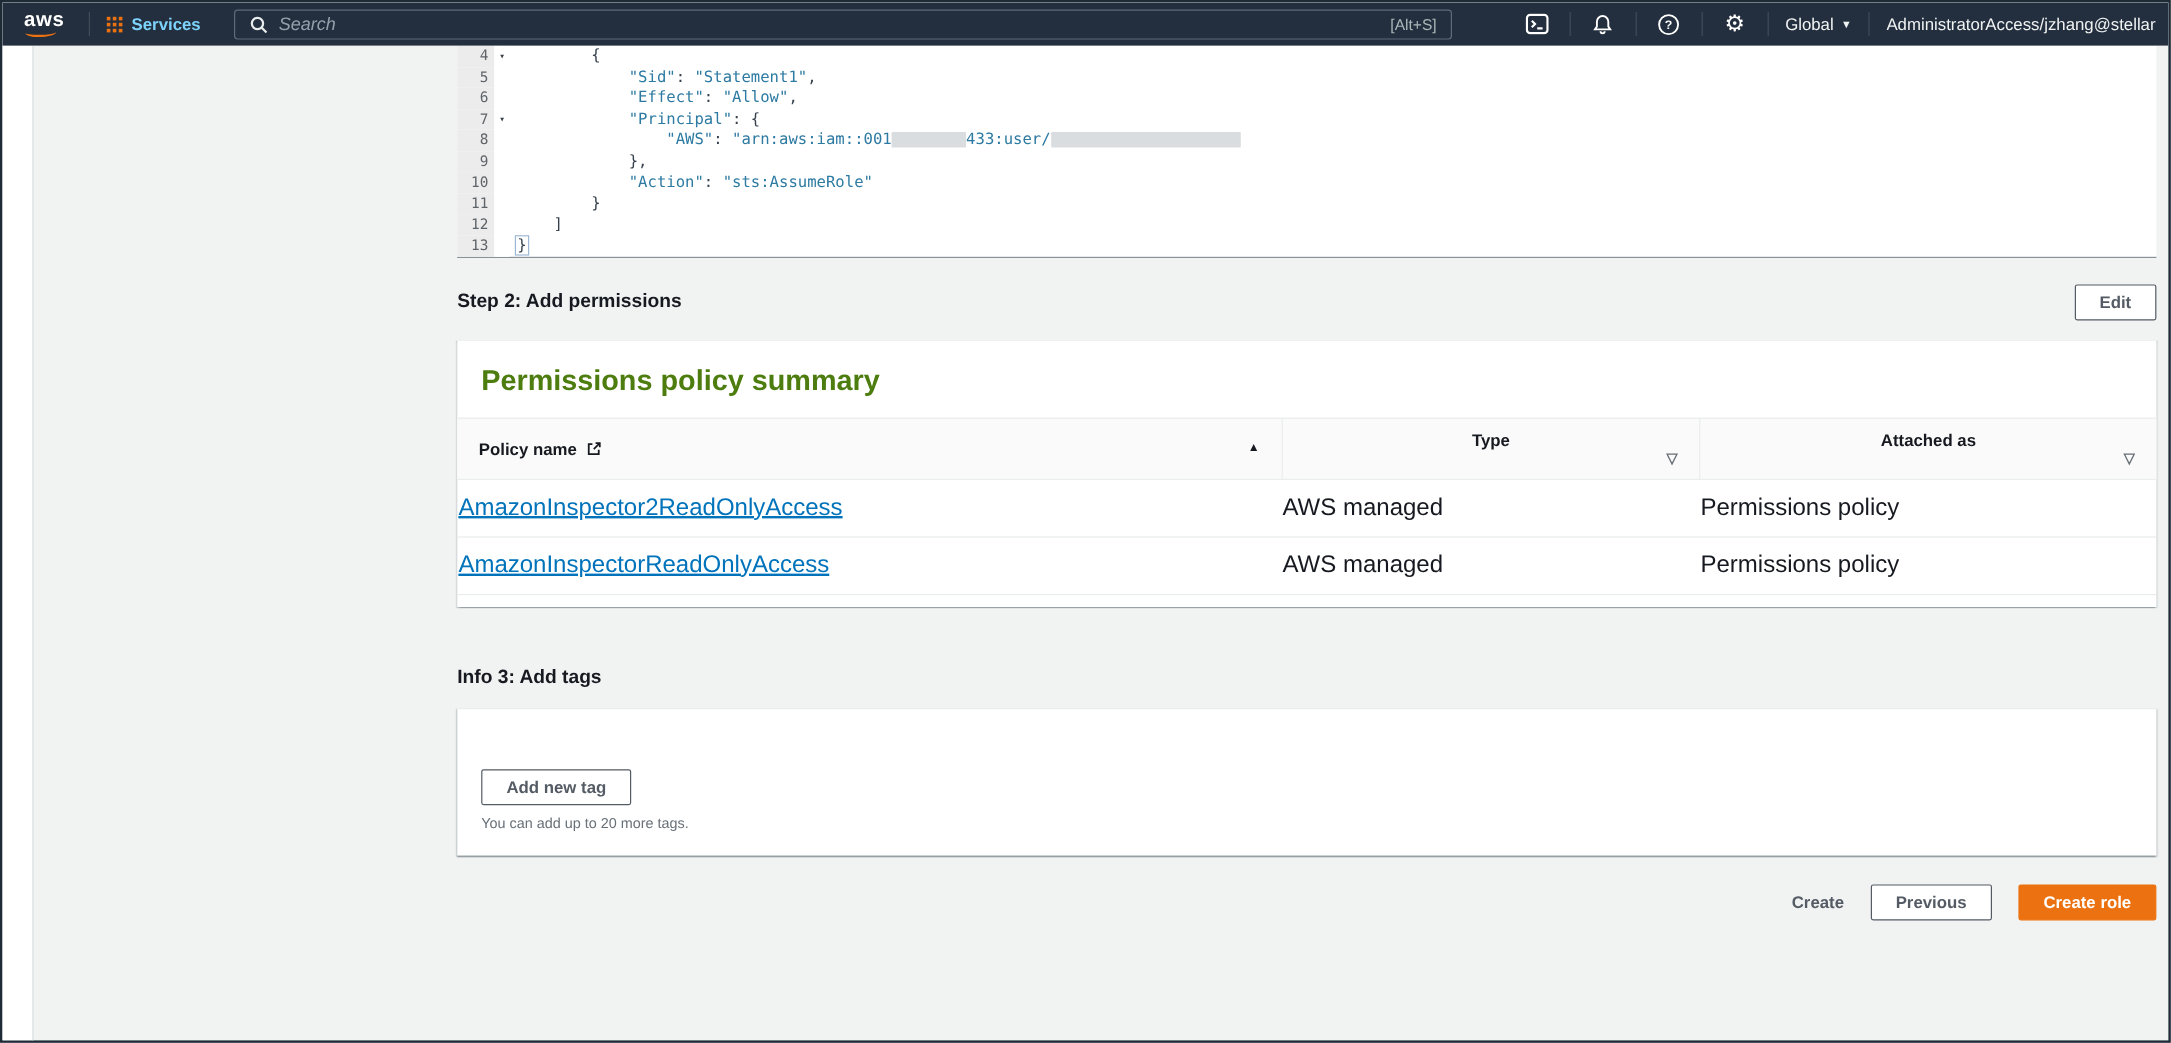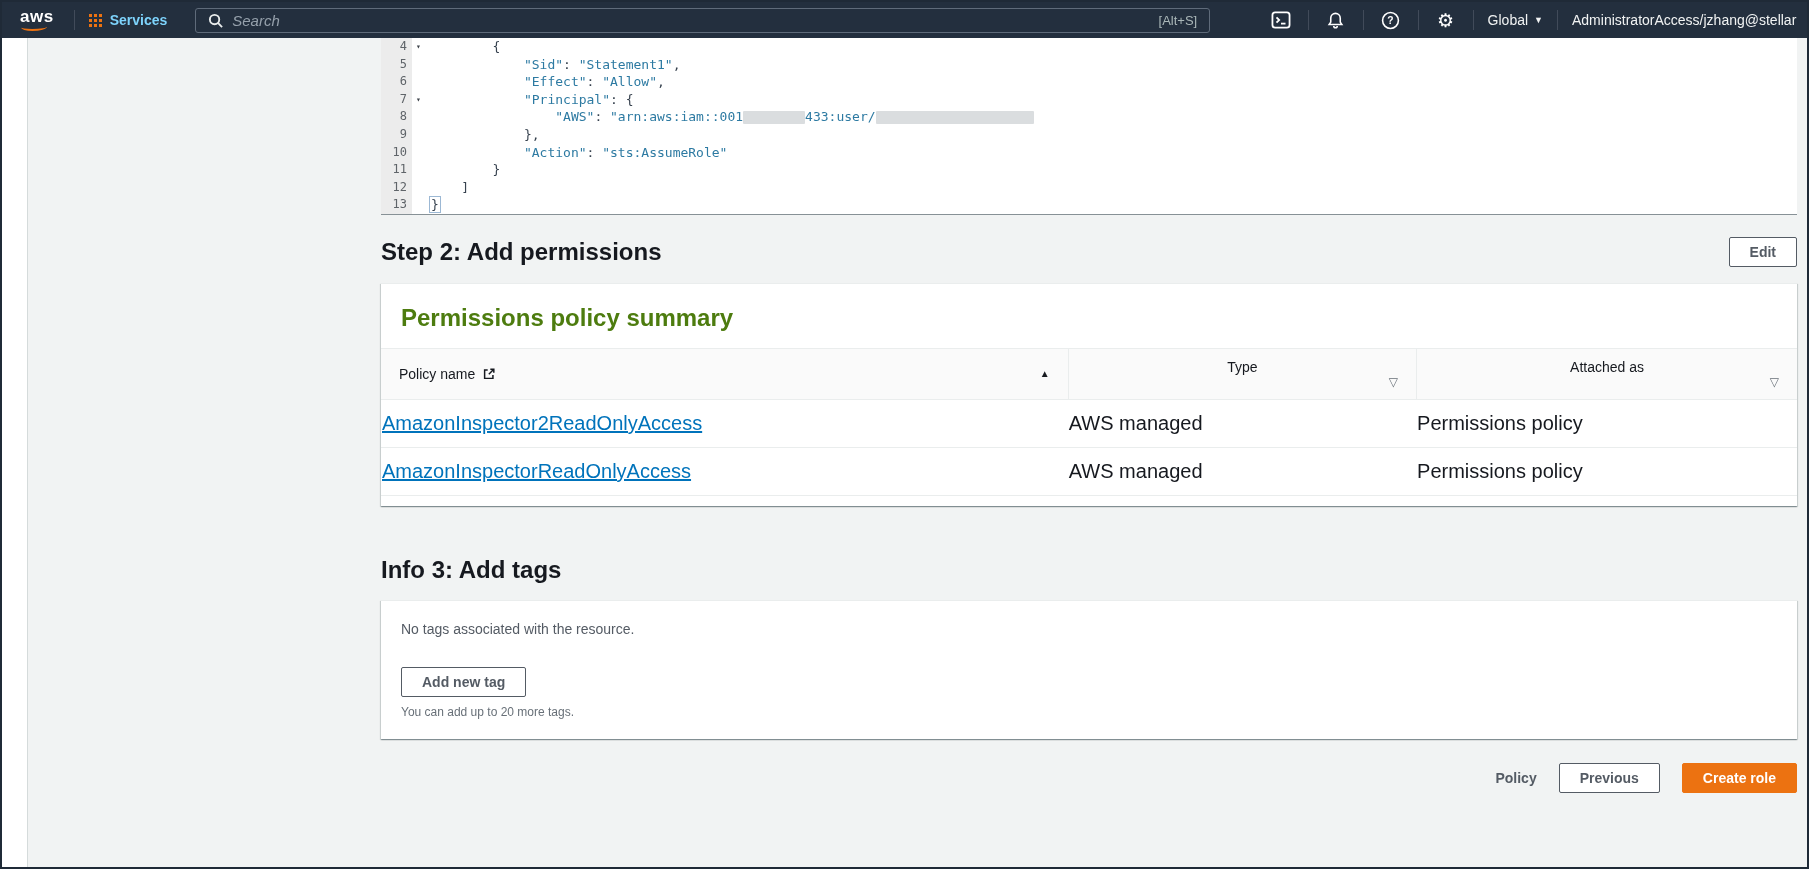--- a/index.html
+++ b/index.html
@@ -54,40 +54,40 @@
   .code-line { display: flex; height: 17.6px; font-family: "DejaVu Sans Mono", monospace; font-size: 13px; line-height: 17.6px; }
   .gutter-cell { width: 31px; background: #ececec; color: #5f6469; text-align: right; padding-right: 5px; font-size: 12px; flex: 0 0 auto; }
   .fold-cell { width: 13px; flex: 0 0 auto; font-size: 8px; color: #3b4148; text-align: center; background: #fff; cursor: pointer; }
   .code-cell { white-space: pre; padding-left: 5px; color: #37424f; }
   .tok-str { color: #2d7aa2; }
   .redact { display: inline-block; height: 13px; background: #dadddf; vertical-align: middle; border-radius: 1px; }
   .cursor-box { border: 1px solid #9cb8d4; margin-left: -1px; padding: 0 1px; }
 
   
   .step-row { display: flex; align-items: center; justify-content: space-between; margin-top: 22px; }
-  h2.step-title { font-size: 24px; font-weight: bold; color: #16191f; }
+  h2.step-title { font-size: 16px; font-weight: bold; color: #16191f; }
   .step3-title { margin-top: 50px; }
 
   
   .btn {
     display: inline-block; background: #fff; border: 1px solid #545b64; border-radius: 2px;
     color: #545b64; font-weight: bold; font-size: 14px; line-height: 20px; padding: 4px 20px;
     font-family: "Liberation Sans", sans-serif; cursor: pointer;
   }
   .btn.primary { background: #ec7211; border-color: #ec7211; color: #fff; }
   .link-btn { color: #545b64; font-weight: bold; font-size: 14px; cursor: pointer; text-decoration: none; }
 
   
   .card { background: #fff; margin-top: 16px; box-shadow: 0 1px 1px 0 rgba(0,28,36,.3), 1px 1px 1px 0 rgba(0,28,36,.12), -1px 1px 1px 0 rgba(0,28,36,.12); border-top: 1px solid #eaeded; }
   .card-title { font-size: 24px; font-weight: bold; color: #4d7c0f; padding: 20px 20px 16px 20px; }
 
   
   .thead, .trow { display: grid; grid-template-columns: 48.5% 24.6% 26.9%; align-items: center; }
   .thead { background: #fafafa; border-top: 1px solid #eaeded; border-bottom: 1px solid #eaeded; }
-  .th { display: flex; align-items: center; padding: 10px 18px; font-size: 14px; font-weight: normal; color: #16191f; position: relative; }
+  .th { display: flex; align-items: center; padding: 10px 18px; font-size: 14px; font-weight: bold; color: #16191f; position: relative; }
   .th + .th { border-left: 1px solid #eaeded; flex-direction: column; }
   .th .col-label { display: flex; align-items: center; gap: 7px; }
   .th .col-icon { margin-left: auto; }
   .sort-asc { font-size: 10px; color: #16191f; }
   .filter-glyph { font-size: 12px; color: #687078; }
   .trow { border-bottom: 1px solid #eaeded; }
   .trow:last-child { border-bottom: none; }
   .td { padding: 12px 1px; font-size: 20px; color: #16191f; }
   .td a { color: #0073bb; text-decoration: underline; cursor: pointer; }
   .table-pad-bottom { height: 10px; }
@@ -273,25 +273,24 @@
       <div class="td">AWS managed</div>
       <div class="td">Permissions policy</div>
     </div>
     <div class="table-pad-bottom"></div>
   </section>
 
   <h2 class="step-title step3-title">Info 3: Add tags</h2>
 
   <section class="card">
     <div class="card-body">
-      <p class="empty-text">No tags associated with the resource.</p>
       <button class="btn add-tag-btn">Add new tag</button>
       <p class="constraint-text">You can add up to 20 more tags.</p>
     </div>
   </section>
 
   <div class="footer-actions">
-    <a class="link-btn">Policy</a>
+    <a class="link-btn">Create</a>
     <button class="btn">Previous</button>
     <button class="btn primary">Create role</button>
   </div>
 
 </main>
 
 </body></html>

